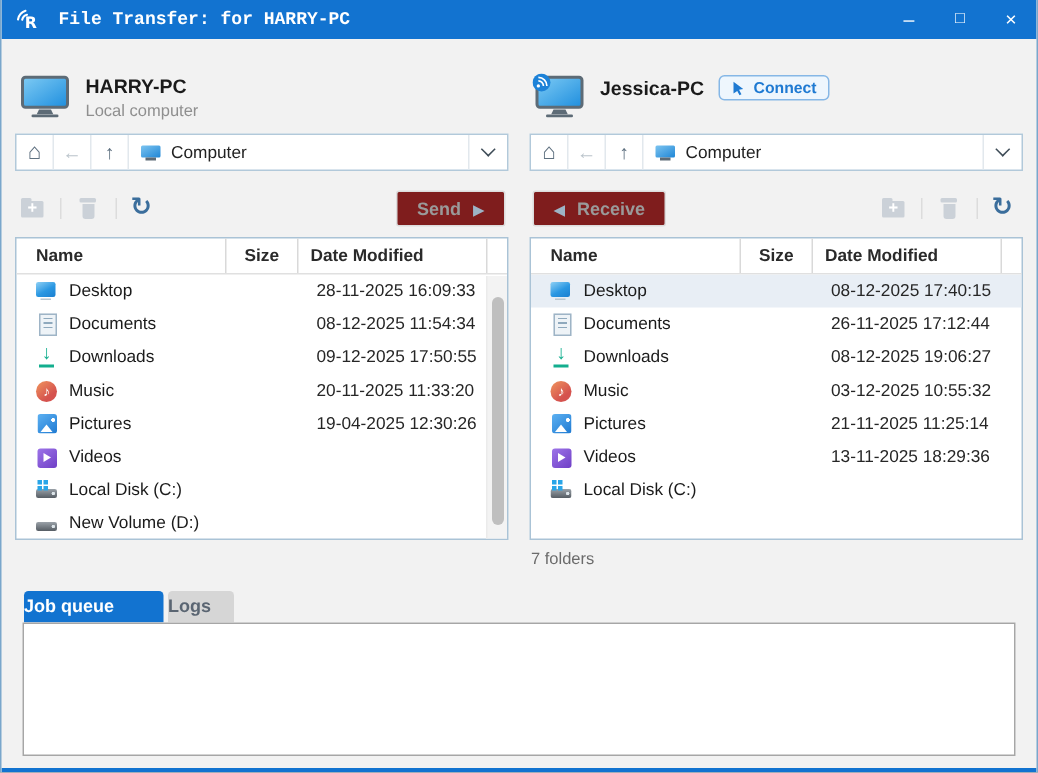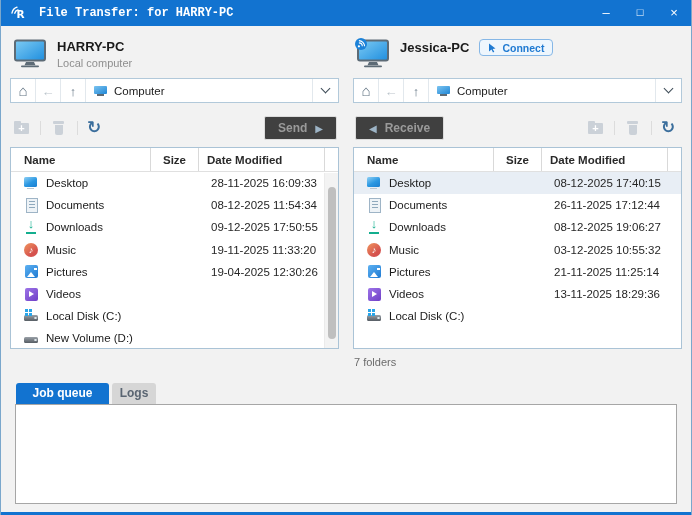--- a/index.html
+++ b/index.html
@@ -9,21 +9,21 @@
 
   
   .titlebar { height:26px; background:#1273d0; display:flex; align-items:center; padding-left:9px; flex:0 0 26px; }
   .app-icon { width:17px; height:17px; flex:0 0 17px; }
   .tb-title { margin-left:12px; color:#fff; font-size:12px; font-weight:bold;font-family:Liberation Mono, monospace; }
   .tb-controls { margin-left:auto; display:flex; }
   .tb-ctrl { width:34px; height:26px; color:#fff; text-align:center; line-height:25px; font-size:13px; cursor:default; }
   .tb-ctrl.max { font-size:11px; }
 
   
-  .content { flex:1; padding:12px 9px 0 9px; display:flex; flex-direction:column; min-height:0; }
+  .content { flex:1; padding:23px 9px 0 9px; display:flex; flex-direction:column; min-height:0; }
   .panels { display:flex; gap:14px; }
   .panel { flex:1; min-width:0; }
 
   
   .computer-row { height:34px; display:flex; align-items:flex-start; margin:0 0 6px 2px; gap:9px; }
   .computer-meta { padding-top:1px; }
   .name-line { display:flex; align-items:center; }
   .computer-name { font-size:13px; font-weight:bold; color:#1a1a1a; }
   .computer-type { font-size:11px; color:#8f8f8f; margin-top:3px; }
   .connect-btn { margin-left:10px; height:17px; display:inline-flex; align-items:center; gap:5px;
@@ -51,21 +51,21 @@
   .tb-icon { width:20px; height:18px; position:relative; cursor:pointer; flex:0 0 20px; }
   .tb-sep { width:1px; height:14px; background:#dcdcdc; margin:0 8px; flex:0 0 1px; }
   .i-newfolder::before { content:""; position:absolute; left:2px; top:2px; width:7px; height:3px;
                          background:#cbd1d8; border-radius:1px 1px 0 0; }
   .i-newfolder::after { content:"+"; position:absolute; left:2px; top:4px; width:15px; height:11px;
                         background:#cbd1d8; border-radius:0 1px 1px 1px; color:#fff; font-size:11px;
                         line-height:11px; text-align:center; font-weight:bold; }
   .i-trash::before { content:""; position:absolute; left:4px; top:2px; width:11px; height:2.5px; background:#cbd1d8; border-radius:1px; }
   .i-trash::after { content:""; position:absolute; left:5.5px; top:6px; width:8px; height:10px; background:#cbd1d8; border-radius:0 0 2px 2px; }
   .i-refresh::before { content:"↻"; position:absolute; left:1px; top:-2px; font-size:17px; font-weight:bold; color:#3b6e9c; }
-  .action-btn { height:24px; padding:0 13px; background:#404040; border:1px solid #dcdcdc; border-radius:2px;
+  .action-btn { height:24px; padding:0 13px; background:#7f1d1d; border:1px solid #dcdcdc; border-radius:2px;
                 display:flex; align-items:center; gap:8px; font-size:12px; font-weight:bold; color:#9a9a9a; cursor:pointer; }
   .tri-right::after { content:"▶"; font-size:10px; color:#9db4c6; }
   .tri-left::before { content:"◀"; font-size:10px; color:#9db4c6; }
   .push-right { margin-left:auto; }
 
   
   .filelist { margin-top:6px; height:202px; background:#fff; border:1px solid #aac3d6;
               display:flex; flex-direction:column; position:relative; }
   .list-header { height:24px; border-bottom:1px solid #e0e0e0; display:flex; align-items:center; flex:0 0 24px; }
   .hcell { font-size:11.5px; font-weight:bold; color:#2a2a2a; height:100%; display:flex; align-items:center; cursor:pointer; }
@@ -112,21 +112,21 @@
   .icon-disk-os::before, .icon-disk::before { content:""; position:absolute; left:1px; bottom:3px; width:14px; height:6px;
       border-radius:1.5px;
       background:radial-gradient(circle at 11.5px 3px,#dde5ea 0 1px,transparent 1.3px), linear-gradient(#9aa1a8,#565d64); }
   .icon-disk-os::after { content:""; position:absolute; left:2px; top:1px; width:3px; height:3px;
       background:#29a5e8; box-shadow:4px 0 #29a5e8, 0 4px #29a5e8, 4px 4px #29a5e8; }
 
   .status-line { font-size:11px; color:#6b6b6b; margin:7px 0 0 1px; height:14px; }
 
   
   .tabs { margin:13px 0 0 6px; display:flex; gap:3px; height:21px; flex:0 0 21px; }
-  .tab { height:21px; line-height:21px; text-align:center; font-size:12px; font-weight:bold;
+  .tab { height:21px; line-height:21px; font-size:12px; font-weight:bold;
          border-radius:3px 3px 0 0; cursor:pointer; }
   .tab.active { width:93px; background:#1273d0; color:#fff; }
   .tab.inactive { width:44px; background:#d6d6d6; color:#5a6572; }
   .bottom-panel { flex:1; margin:0 5px 8px 5px; background:#fff; border:1px solid #a6a6a6; }
 
   .bottom-strip { height:3px; background:#1273d0; flex:0 0 3px; }
 
   svg text { font-family:"DejaVu Sans",sans-serif; }
 </style>
 </head>
@@ -241,21 +241,21 @@
                 <span class="cell-size"></span>
                 <span class="cell-date">09-12-2025 17:50:55</span>
               </div>
 
               <div class="file-row">
                 <span class="cell-name">
                   <span class="ficon icon-music"></span>
                   <span class="fname">Music</span>
                 </span>
                 <span class="cell-size"></span>
-                <span class="cell-date">19-11-2025 11:33:20</span>
+                <span class="cell-date">20-11-2025 11:33:20</span>
               </div>
 
               <div class="file-row">
                 <span class="cell-name">
                   <span class="ficon icon-pictures"></span>
                   <span class="fname">Pictures</span>
                 </span>
                 <span class="cell-size"></span>
                 <span class="cell-date">19-04-2025 12:30:26</span>
               </div>

